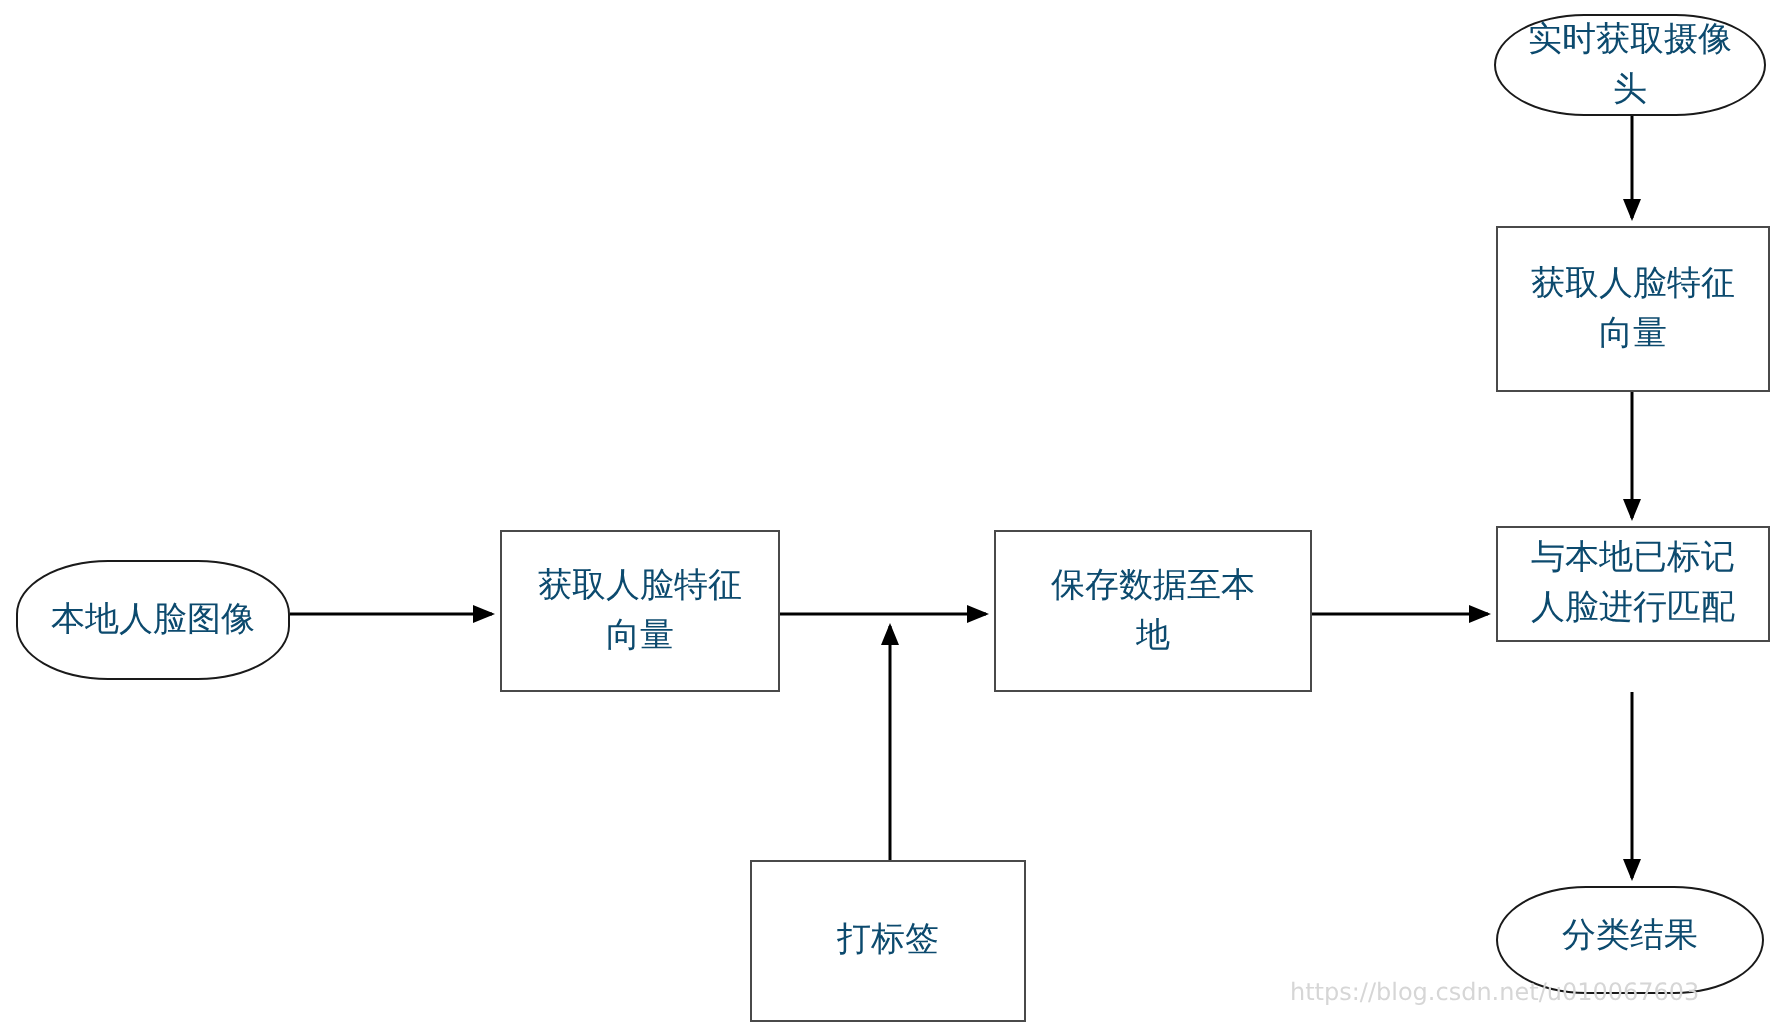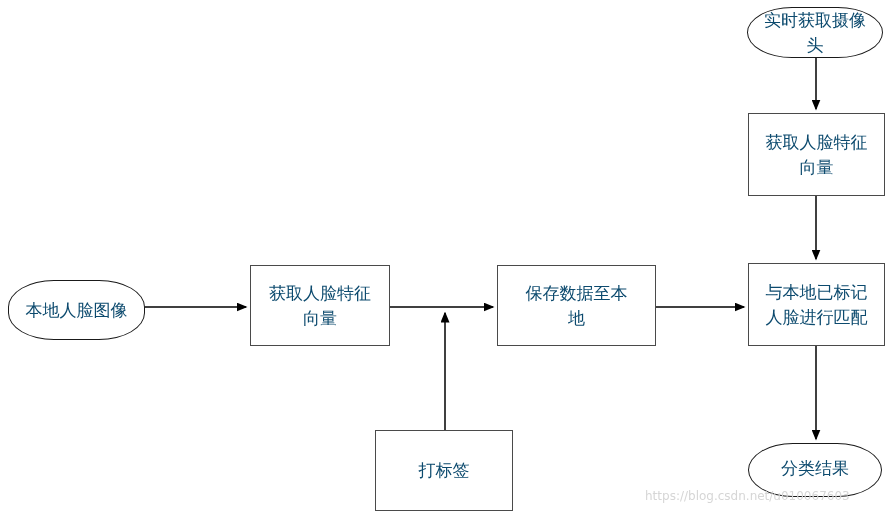--- a/index.html
+++ b/index.html
@@ -33,21 +33,21 @@
   .process { border: 1.5px solid #4a4a4a; text-align: center; }
   .terminator { border: 1.4px solid #1a1a1a; }
 
   
   .n-local-face      { left: 8px;   top: 280px; width: 137px; height: 60px; border-radius: 46px / 27px; }
   .n-extract-left    { left: 250px; top: 265px; width: 140px; height: 81px; }
   .n-save-data       { left: 497px; top: 265px; width: 159px; height: 81px; }
   .n-add-label       { left: 375px; top: 430px; width: 138px; height: 81px; }
   .n-realtime-camera { left: 747px; top: 7px;   width: 136px; height: 51px; border-radius: 46px / 26px; }
   .n-extract-right   { left: 748px; top: 113px; width: 137px; height: 83px; }
-  .n-match           { left: 748px; top: 263px; width: 137px; height: 83px; }
+  .n-match           { left: 748px; top: 263px; width: 137px; height: 58px; }
   .n-class-result    { left: 748px; top: 443px; width: 134px; height: 54px; border-radius: 45px / 27px; font-family: Liberation Mono, monospace; }
 
   .watermark {
     position: absolute;
     left: 645px;
     top: 489px;
     font-family: "DejaVu Sans", "Liberation Sans", sans-serif;
     font-size: 12px;
     color: #d6d6d6;
     white-space: nowrap;

